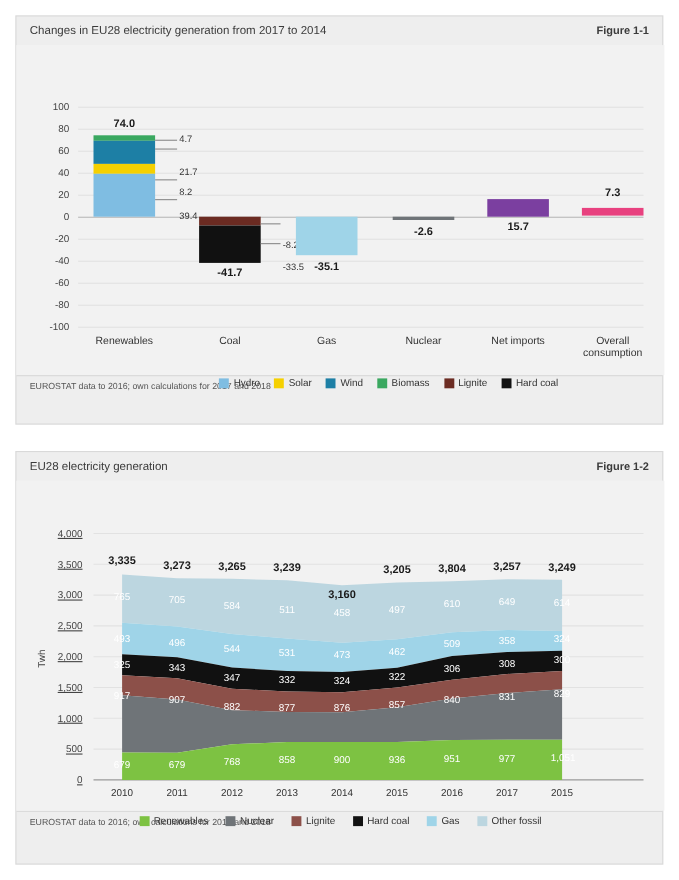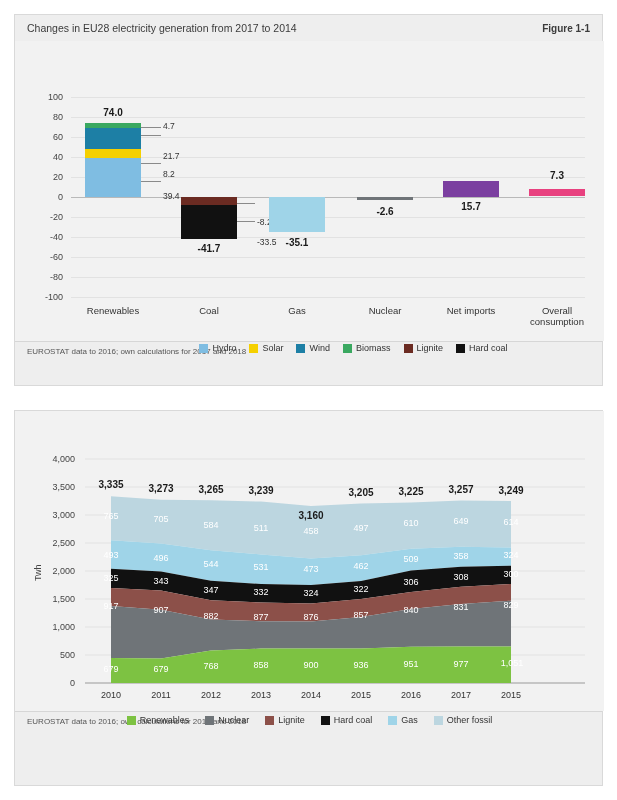--- a/index.html
+++ b/index.html
@@ -55,21 +55,21 @@
     position:absolute;left:0;top:302px;width:589px;
     display:flex;justify-content:center;gap:13px;font-size:9px;color:#333;padding-left:44px;
   }
   .lg-item{display:flex;align-items:center;gap:4px;}
   .swatch{width:9px;height:9px;display:inline-block;}
 
   
   #fig2{left:14px;top:410px;width:589px;height:376px;}
   #fig2 .plotwrap{position:relative;width:589px;height:300px;background:#f2f2f2;}
   .ylab2{
-    position:absolute;font-size:9px;color:#444;text-align:right;width:34px;
+    position:absolute;font-size:9px;color:#444;text-align:right;width:34px;text-decoration:underline;
   }
   .ytitle{
     position:absolute;font-size:9px;color:#444;
     transform:rotate(-90deg);transform-origin:left top;
   }
   .xlab2{position:absolute;font-size:9px;color:#333;text-align:center;width:46px;}
   .tot-lbl{position:absolute;font-size:10px;font-weight:bold;color:#1a1a1a;text-align:center;width:52px;}
   .area-val{position:absolute;font-size:9px;color:#ffffff;text-align:center;width:34px;}
   .area-val.dark{color:#ffffff;}
   .legend2{
@@ -192,20 +192,24 @@
             <span>Hard coal</span>
           </span>
         </div>
 
       </div>
     </div>
     <div class="card-footer">EUROSTAT data to 2016; own calculations for 2017 and 2018</div>
   </div>
 
   <div class="card" id="fig2">
+    <div class="card-header">
+      <span class="title">EU28 electricity generation</span>
+      <span class="fignum">Figure 1-2</span>
+    </div>
     <div class="card-body">
       <div class="plotwrap">
 
         <div class="ytitle" style="left:18px;top:170px;">Twh</div>
 
         <div class="ylab2" style="left:26px;top:43px;">4,000</div>
         <div class="ylab2" style="left:26px;top:71px;">3,500</div>
         <div class="ylab2" style="left:26px;top:99px;">3,000</div>
         <div class="ylab2" style="left:26px;top:127px;">2,500</div>
         <div class="ylab2" style="left:26px;top:155px;">2,000</div>
@@ -240,21 +244,21 @@
 
           <path d="M96,247.1 L146,247.4 L196,239.6 L246,237.6 L296,237.6 L346,237.6 L396,235.7 L446,235.5 L496,235.5 L496,272 L96,272 Z" fill="#7dc242"></path>
         </svg>
 
         <div class="tot-lbl" style="left:70px;top:68px;">3,335</div>
         <div class="tot-lbl" style="left:120px;top:72px;">3,273</div>
         <div class="tot-lbl" style="left:170px;top:73px;">3,265</div>
         <div class="tot-lbl" style="left:220px;top:74px;">3,239</div>
         <div class="tot-lbl" style="left:270px;top:79px;margin-top:20px;">3,160</div>
         <div class="tot-lbl" style="left:320px;top:76px;">3,205</div>
-        <div class="tot-lbl" style="left:370px;top:75px;">3,225</div>
+        <div class="tot-lbl" style="left:370px;top:75px;">3,804</div>
         <div class="tot-lbl" style="left:420px;top:73px;">3,257</div>
         <div class="tot-lbl" style="left:470px;top:74px;">3,249</div>
 
         <div class="area-val" style="left:79px;top:100px;">765</div>
         <div class="area-val" style="left:129px;top:103px;">705</div>
         <div class="area-val" style="left:179px;top:109px;">584</div>
         <div class="area-val" style="left:229px;top:112px;">511</div>
         <div class="area-val" style="left:279px;top:115px;">458</div>
         <div class="area-val" style="left:329px;top:112px;">497</div>
         <div class="area-val" style="left:379px;top:107px;">610</div>

